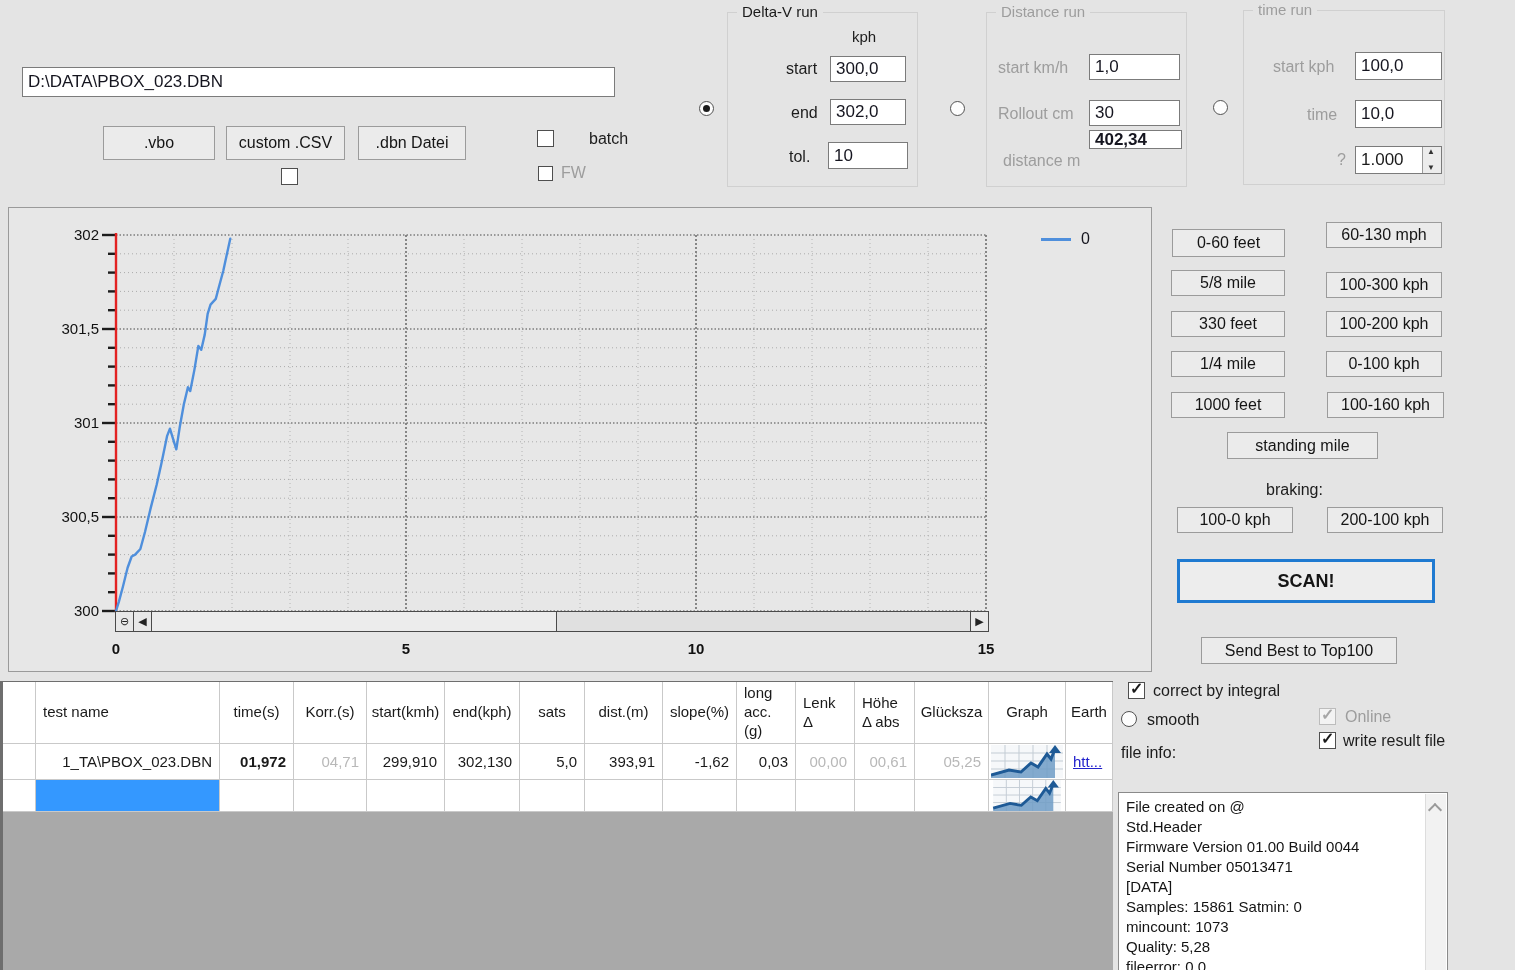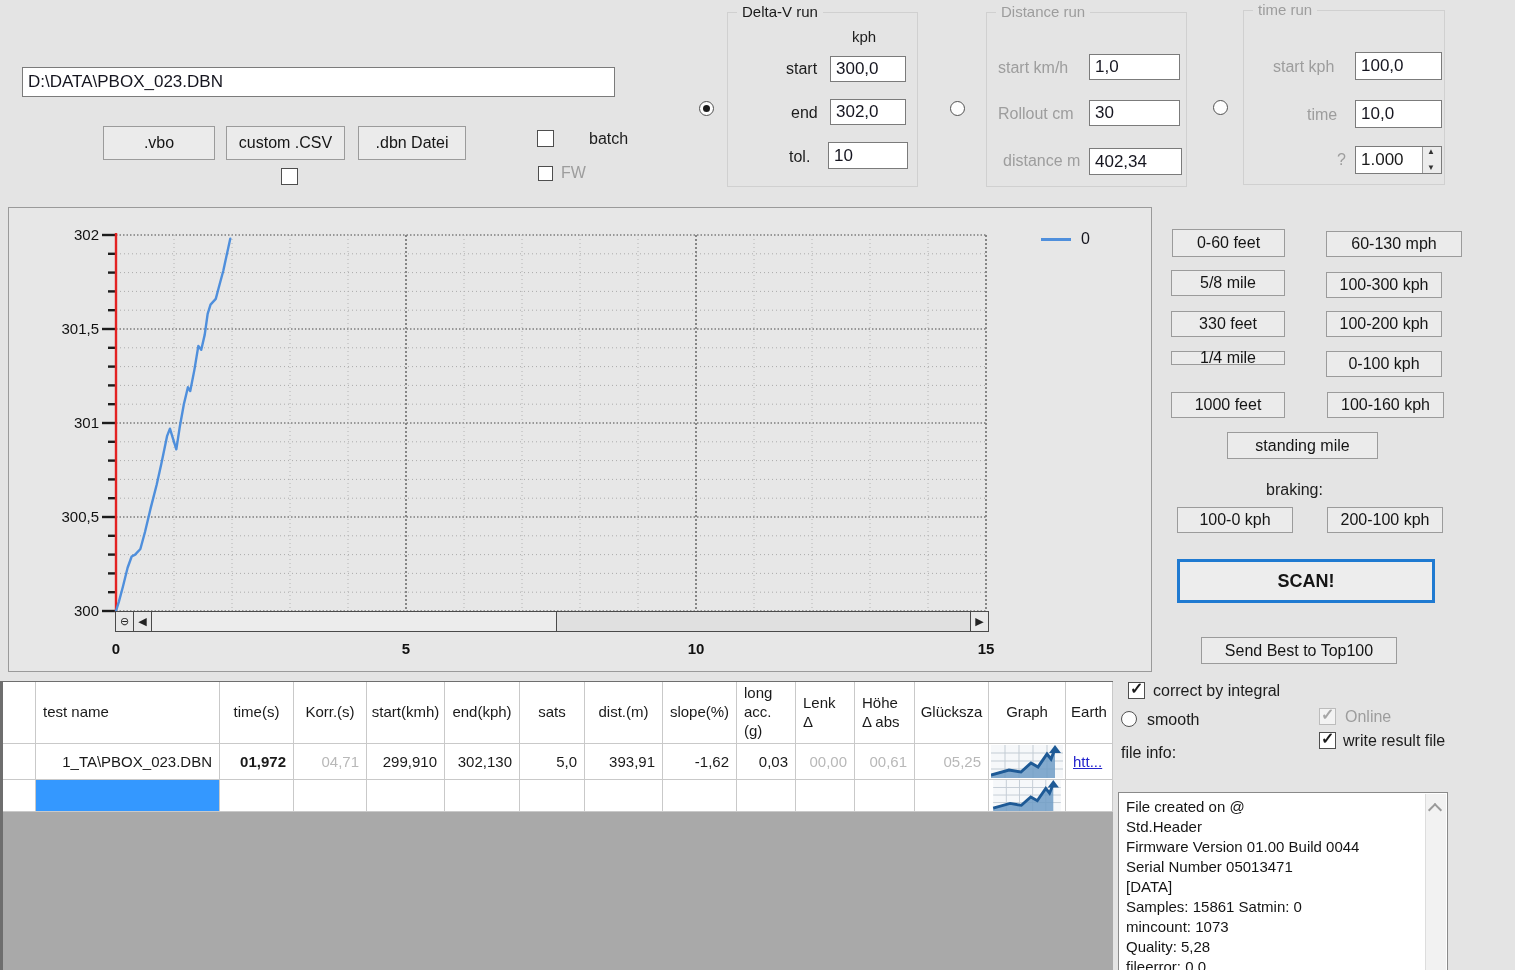--- a/index.html
+++ b/index.html
@@ -108,21 +108,21 @@
 
 <span class="radio" style="left:950px; top:101px;"></span>
 <div class="group" style="left:986px; top:12px; width:201px; height:175px;">
   <span class="gtitle dimlbl">Distance run</span>
 </div>
 <span class="lbl dimlbl" style="left:998px; top:59px;">start km/h</span>
 <input class="tb" style="left: 1089px; top: 54px; width: 91px; height: 26px;" value="1,0">
 <span class="lbl dimlbl" style="left:998px; top:105px;">Rollout cm</span>
 <input class="tb" style="left: 1089px; top: 100px; width: 91px; height: 26px;" value="30">
 <span class="lbl dimlbl" style="left:1003px; top:152px;">distance m</span>
-<input class="tb" style="left: 1089px; top: 148px; width: 93px; height: 27px;" value="402,34">
+<input class="tb" style="left: 1089px; top: 130px; width: 93px; height: 19px; font-weight: bold;" value="402,34">
 
 <span class="radio" style="left:1213px; top:100px;"></span>
 <div class="group" style="left:1243px; top:10px; width:202px; height:175px;text-align:center;">
   <span class="gtitle dimlbl">time run</span>
 </div>
 <span class="lbl dimlbl" style="left:1273px; top:58px;">start kph</span>
 <input class="tb" style="left: 1355px; top: 52px; width: 87px; height: 28px;" value="100,0">
 <span class="lbl dimlbl" style="left:1307px; top:106px;">time</span>
 <input class="tb" style="left: 1355px; top: 100px; width: 87px; height: 28px;" value="10,0">
 <span class="lbl dimlbl" style="left:1337px; top:151px;">?</span>
@@ -212,26 +212,26 @@
   <div id="hscroll">
     <span class="sbtn">⊖</span>
     <span class="sbtn">◀</span>
     <span class="thumb"></span>
     <span class="trackrest"></span>
     <span class="sbtn last">▶</span>
   </div>
 </div>
 
 <div class="btn" style="left:1172px; top:229px; width:113px; height:28px;">0-60 feet</div>
-<div class="btn" style="left:1326px; top:231px; width:136px; height:26px;">60-130 mph</div>
+<div class="btn" style="left:1326px; top:222px; width:116px; height:26px;">60-130 mph</div>
 <div class="btn" style="left:1171px; top:270px; width:114px; height:26px;">5/8 mile</div>
 <div class="btn" style="left:1326px; top:272px; width:116px; height:26px;">100-300 kph</div>
 <div class="btn" style="left:1171px; top:311px; width:114px; height:26px;">330 feet</div>
 <div class="btn" style="left:1326px; top:311px; width:116px; height:26px;text-align:right;">100-200 kph</div>
-<div class="btn" style="left:1171px; top:351px; width:114px; height:14px;">1/4 mile</div>
+<div class="btn" style="left:1171px; top:351px; width:114px; height:26px;">1/4 mile</div>
 <div class="btn" style="left:1326px; top:351px; width:116px; height:26px;">0-100 kph</div>
 <div class="btn" style="left:1171px; top:392px; width:114px; height:26px;">1000 feet</div>
 <div class="btn" style="left:1327px; top:392px; width:117px; height:26px;">100-160 kph</div>
 <div class="btn" style="left:1227px; top:432px; width:151px; height:27px;">standing mile</div>
 
 <span class="lbl" style="left:1266px; top:481px;">braking:</span>
 <div class="btn" style="left:1177px; top:507px; width:116px; height:26px;">100-0 kph</div>
 <div class="btn" style="left:1327px; top:507px; width:116px; height:26px;">200-100 kph</div>
 
 <div class="btn" style="left:1177px; top:559px; width:258px; height:44px; border:3px solid #1f7ad1; font-weight:bold; font-size:18px; background:#ededed;">SCAN!</div>

